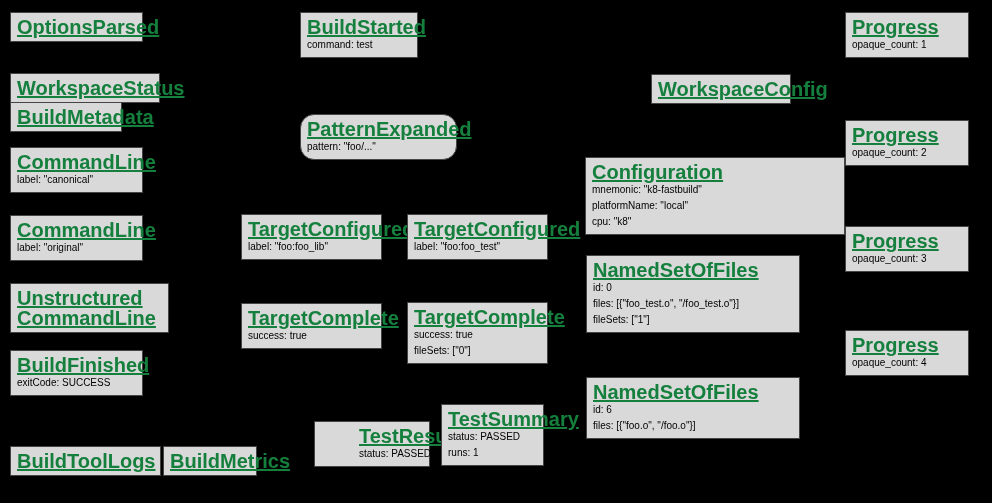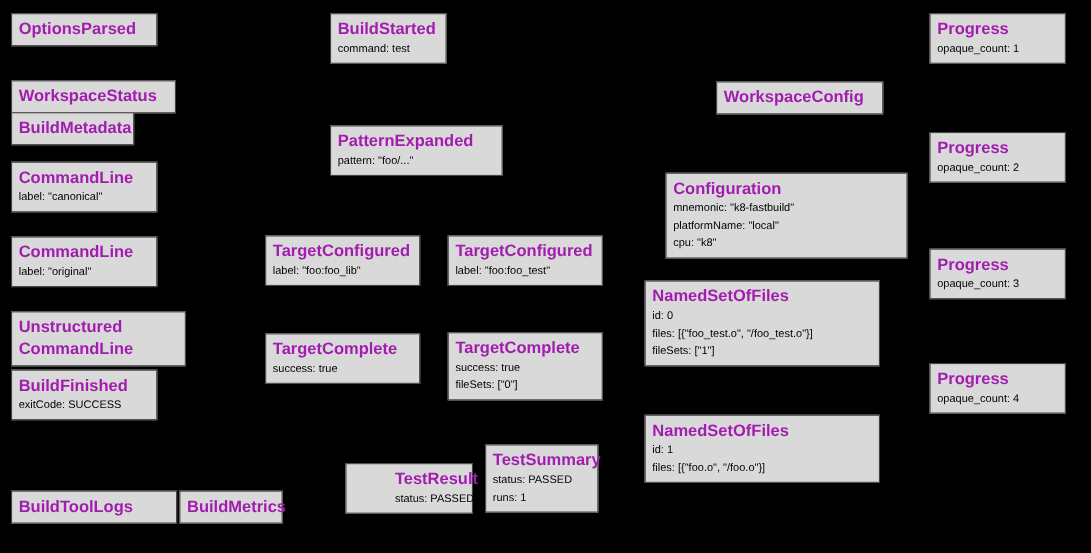--- a/index.html
+++ b/index.html
@@ -18,24 +18,25 @@
   .node {
     position: absolute;
     box-sizing: border-box;
     background: #d9d9d9;
     border: 1px solid #444444;
     padding: 4px 6px;
     color: #000000;
   }
   .node-title {
     display: block;
-    font-size: 15px;
+    font-size: 20px;
     font-weight: bold;
     line-height: 20px;
-    color: #a21caf;
+    text-decoration: underline;
+    color: #15803d;
   }
   .node-attr {
     display: block;
     font-size: 10px;
     line-height: 16px;
     white-space: nowrap;
     color: #000000;
   }
 </style>
 </head>
@@ -62,39 +63,39 @@
 
   <div class="node" style="left:10px; top:215px; width:133px;">
     <span class="node-title">CommandLine</span>
     <span class="node-attr">label: "original"</span>
   </div>
 
   <div class="node" style="left:10px; top:283px; width:159px;">
     <span class="node-title">Unstructured CommandLine</span>
   </div>
 
-  <div class="node" style="left:10px; top:336px; width:133px;">
+  <div class="node" style="left:10px; top:350px; width:133px;">
     <span class="node-title">BuildFinished</span>
     <span class="node-attr">exitCode: SUCCESS</span>
   </div>
 
   <div class="node" style="left:10px; top:446px; width:151px;">
     <span class="node-title">BuildToolLogs</span>
   </div>
 
   <div class="node" style="left:163px; top:446px; width:94px;">
     <span class="node-title">BuildMetrics</span>
   </div>
 
-  <div class="node" style="left:300px; top:12px; width:106px;">
+  <div class="node" style="left:300px; top:12px; width:118px;">
     <span class="node-title">BuildStarted</span>
     <span class="node-attr">command: test</span>
   </div>
 
-  <div class="node" style="left:300px; top:114px; width:157px;">
+  <div class="node" style="left:300px; top:114px; width:157px;border-radius:14px;">
     <span class="node-title">PatternExpanded</span>
     <span class="node-attr">pattern: "foo/..."</span>
   </div>
 
   <div class="node" style="left:241px; top:214px; width:141px;">
     <span class="node-title">TargetConfigured</span>
     <span class="node-attr">label: "foo:foo_lib"</span>
   </div>
 
   <div class="node" style="left:407px; top:214px; width:141px;">
@@ -117,41 +118,41 @@
     <span class="node-title">TestResult</span>
     <span class="node-attr">status: PASSED</span>
   </div>
 
   <div class="node" style="left:441px; top:404px; width:103px;">
     <span class="node-title">TestSummary</span>
     <span class="node-attr">status: PASSED</span>
     <span class="node-attr">runs: 1</span>
   </div>
 
-  <div class="node" style="left:651px; top:74px; width:152px;">
+  <div class="node" style="left:651px; top:74px; width:140px;">
     <span class="node-title">WorkspaceConfig</span>
   </div>
 
-  <div class="node" style="left:585px; top:157px; width:220px;margin-left:20px;">
+  <div class="node" style="left:585px; top:157px; width:260px;">
     <span class="node-title">Configuration</span>
     <span class="node-attr">mnemonic: "k8-fastbuild"</span>
     <span class="node-attr">platformName: "local"</span>
     <span class="node-attr">cpu: "k8"</span>
   </div>
 
   <div class="node" style="left:586px; top:255px; width:214px;">
     <span class="node-title">NamedSetOfFiles</span>
     <span class="node-attr">id: 0</span>
     <span class="node-attr">files: [{"foo_test.o", "/foo_test.o"}]</span>
     <span class="node-attr">fileSets: ["1"]</span>
   </div>
 
   <div class="node" style="left:586px; top:377px; width:214px;">
     <span class="node-title">NamedSetOfFiles</span>
-    <span class="node-attr">id: 1</span>
+    <span class="node-attr">id: 6</span>
     <span class="node-attr">files: [{"foo.o", "/foo.o"}]</span>
   </div>
 
   <div class="node" style="left:845px; top:12px; width:124px;">
     <span class="node-title">Progress</span>
     <span class="node-attr">opaque_count: 1</span>
   </div>
 
   <div class="node" style="left:845px; top:120px; width:124px;">
     <span class="node-title">Progress</span>

